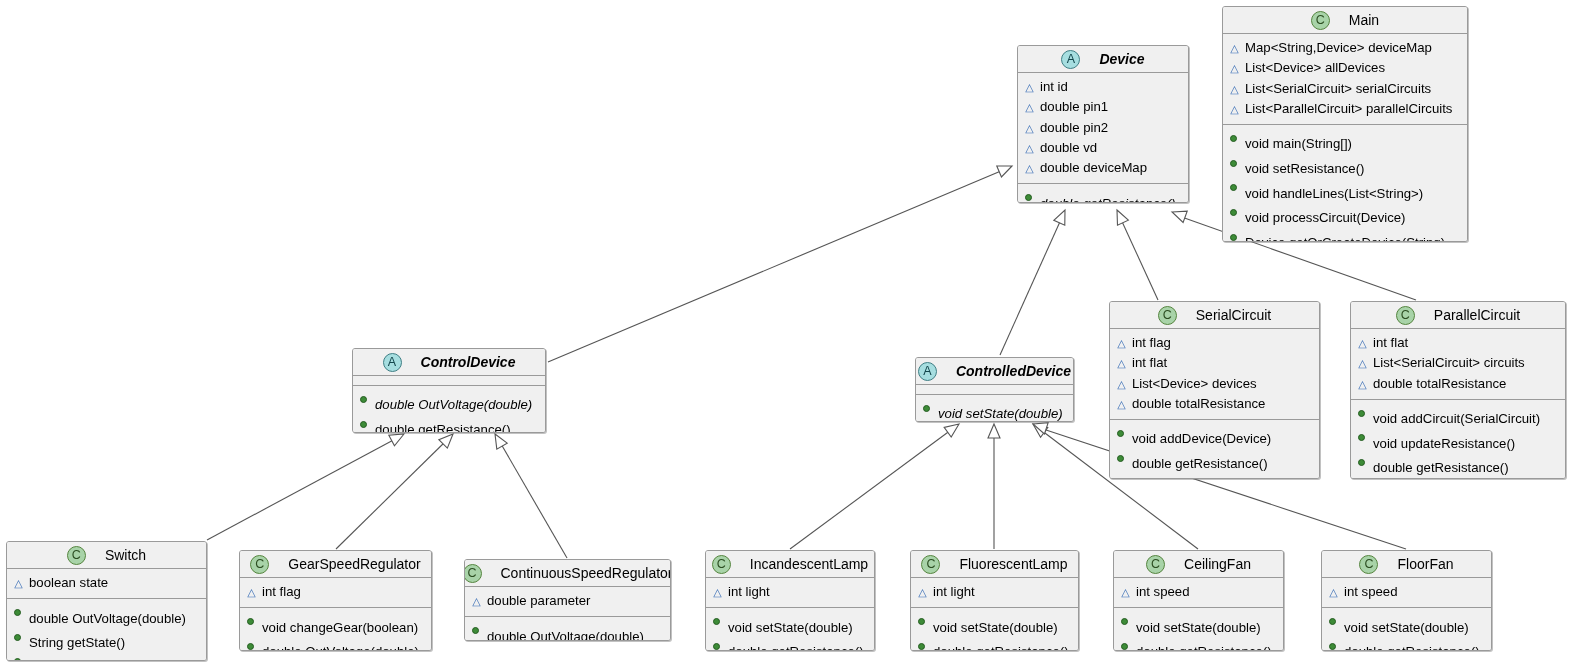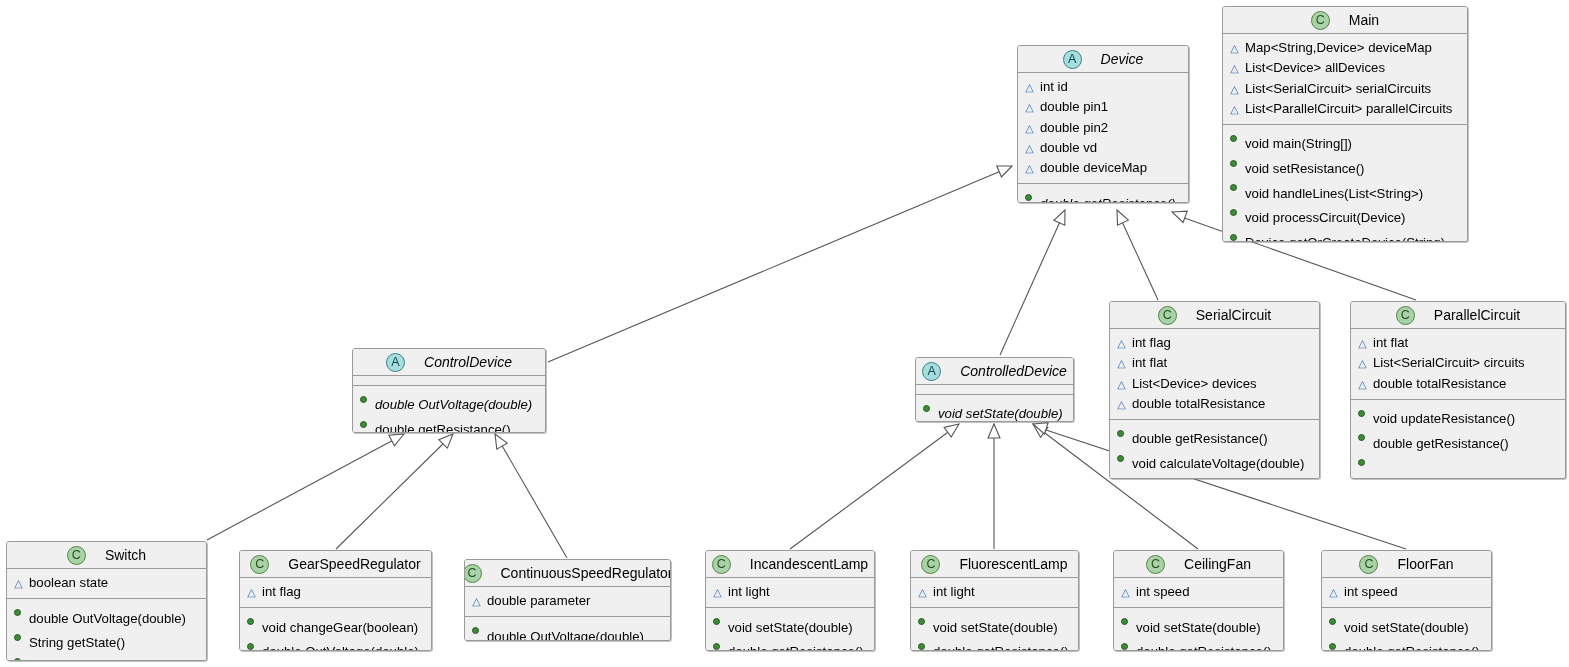--- a/index.html
+++ b/index.html
@@ -71,20 +71,21 @@
     border: 1px solid #3f7f85;
     color: #14474d;
   }
   .cls-title {
     font-size: 14px;
     white-space: nowrap;
     margin-left: 12px;
   }
   .cls-title.abstract {
     font-style: italic;
+    font-weight: bold;
   }
   .cls-section {
     box-sizing: border-box;
     padding: 4px 6px 5px 6px;
     background: #f0f0f0;
   }
   .cls-section + .cls-section {
     border-top: 1px solid #9a9a9a;
   }
   .cls-section.empty {
@@ -316,20 +317,24 @@
           <span class="m-text">List&lt;Device&gt; devices</span>
         </div>
         <div class="member">
           <span class="m-icon attr">△</span>
           <span class="m-text">double totalResistance</span>
         </div>
       </div>
       <div class="cls-section">
         <div class="member">
           <span class="m-icon dot"></span>
+          <span class="m-text">void addDevice(Device)</span>
+        </div>
+        <div class="member">
+          <span class="m-icon dot"></span>
           <span class="m-text">double getResistance()</span>
         </div>
         <div class="member">
           <span class="m-icon dot"></span>
           <span class="m-text">void calculateVoltage(double)</span>
         </div>
       </div>
     </div>
     <div class="uml-class" style="left: 1350px; top: 301px; width: 216px; height: 178px;">
       <div class="cls-header">
@@ -344,20 +349,24 @@
         <div class="member">
           <span class="m-icon attr">△</span>
           <span class="m-text">List&lt;SerialCircuit&gt; circuits</span>
         </div>
         <div class="member">
           <span class="m-icon attr">△</span>
           <span class="m-text">double totalResistance</span>
         </div>
       </div>
       <div class="cls-section">
+        <div class="member">
+          <span class="m-icon dot"></span>
+          <span class="m-text">void addCircuit(SerialCircuit)</span>
+        </div>
         <div class="member">
           <span class="m-icon dot"></span>
           <span class="m-text">void updateResistance()</span>
         </div>
         <div class="member">
           <span class="m-icon dot"></span>
           <span class="m-text">double getResistance()</span>
         </div>
         <div class="member">
           <span class="m-icon dot"></span>

